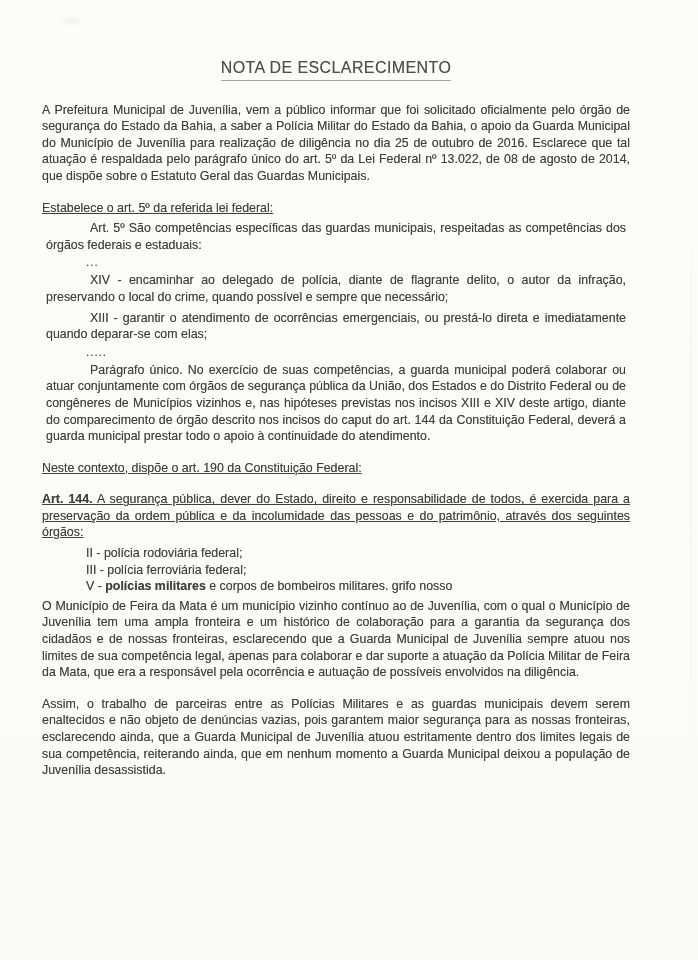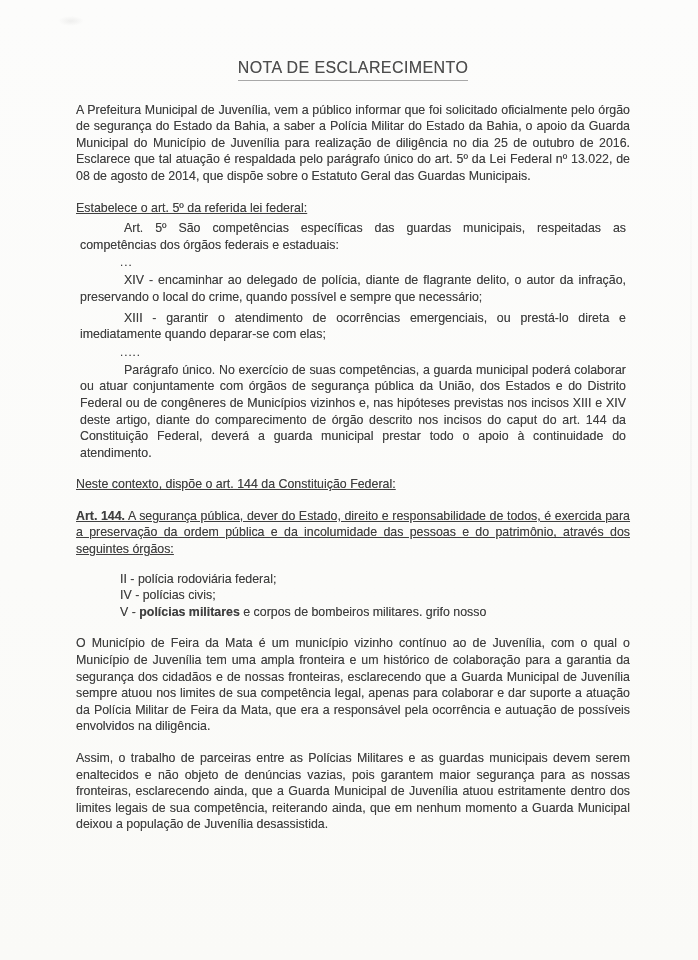--- a/index.html
+++ b/index.html
@@ -11,21 +11,21 @@
   html,body{margin:0;padding:0;}
   body{
     width:698px;height:960px;
     background:#f4f4f2;
     font-family:"Liberation Sans","DejaVu Sans",sans-serif;
     overflow:hidden;
   }
   .page{
     position:absolute;inset:0;
     background:linear-gradient(180deg,#fcfcfb 0%,var(--paper) 60%,#fafaf7 100%);
-    padding:60px 68px 0 76px;
+    padding:60px 68px 0 42px;
     box-sizing:border-box;
     color:var(--ink);
     font-size:12.4px;
     line-height:16.6px;
   }
   .scan-text{ text-shadow:0 0 0.45px rgba(70,70,70,0.55); }
   .title{
     font-size:16px;font-weight:400;letter-spacing:0.4px;
     color:var(--ink-title);text-align:center;
     margin:0 0 21px 0;
@@ -33,21 +33,21 @@
   .title .underlined{
     display:inline-block;
     border-bottom:1px solid var(--underline);
     padding-bottom:3px;
   }
   p{margin:0;}
   .para{text-align:justify;margin-bottom:15px;}
   .line{margin:0;text-decoration:underline;}
   .indent{text-indent:44px;text-align:justify;margin:4px;}
   .mb{margin-bottom:15px;}
-  .mt{margin-top:15px;}
+  .mt{margin-top:3px;}
   .ellipsis{
     margin:4px 0 0 44px;
     line-height:11px;
     font-size:11.5px;
     letter-spacing:1px;
     color:var(--ink);
   }
   .list-item{margin-left:44px;}
   b,strong{font-weight:700;}
   
@@ -74,26 +74,26 @@
   <p class="line">Estabelece  o art. 5º da referida lei federal:</p>
   <p class="indent">Art. 5º  São competências específicas das guardas municipais, respeitadas as competências dos órgãos federais e estaduais:</p>
 
   <p class="ellipsis">...</p>
   <p class="indent">XIV - encaminhar ao delegado de polícia, diante de flagrante delito, o autor da infração, preservando o local do crime, quando possível e sempre que necessário;</p>
   <p class="indent">XIII - garantir o atendimento de ocorrências emergenciais, ou prestá-lo direta e imediatamente quando deparar-se com elas;</p>
 
   <p class="ellipsis">.....</p>
   <p class="indent mb">Parágrafo único. No exercício de suas competências, a guarda municipal poderá colaborar ou atuar conjuntamente com órgãos de segurança pública da União, dos Estados e do Distrito Federal ou de congêneres de Municípios vizinhos e, nas hipóteses previstas nos incisos XIII e XIV deste artigo, diante do comparecimento de órgão descrito nos incisos do caput do art. 144 da Constituição Federal, deverá a guarda municipal prestar todo o apoio à continuidade do atendimento.</p>
 
-  <p class="line mb">Neste contexto, dispõe o art. 144 da Constituição Federal:</p>
+  <p class="line mb">Neste contexto, dispõe o art. 190 da Constituição Federal:</p>
 
-  <p class="para line" style="margin-bottom:13px;"><strong>Art. 144.</strong><span> A segurança pública, dever do Estado, direito e responsabilidade de todos, é exercida para a preservação da ordem pública e da incolumidade das pessoas e do patrimônio, através dos seguintes órgãos:</span></p>
+  <p class="para line" style="margin-bottom:4px;"><strong>Art. 144.</strong><span> A segurança pública, dever do Estado, direito e responsabilidade de todos, é exercida para a preservação da ordem pública e da incolumidade das pessoas e do patrimônio, através dos seguintes órgãos:</span></p>
 
   <div>
     <p class="list-item">II -  polícia rodoviária federal;</p>
-    <p class="list-item">IV -  polícias civis;</p>
+    <p class="list-item">III -  polícia ferroviária federal;</p>
     <p class="list-item"><span>V -  </span><strong>polícias militares</strong><span> e corpos de bombeiros militares. grifo nosso</span></p>
   </div>
 
   <p class="para mt">O Município de Feira da Mata é um município vizinho contínuo ao de Juvenília, com o qual o Município de Juvenília tem uma ampla fronteira e um histórico de colaboração para a garantia da segurança dos cidadãos e de nossas fronteiras, esclarecendo que a Guarda Municipal de Juvenília sempre atuou nos limites de sua competência legal, apenas para colaborar e dar suporte a atuação da Polícia Militar de Feira da Mata, que era a responsável pela ocorrência e autuação de possíveis envolvidos na diligência.</p>
 
   <p class="para mt">Assim, o trabalho de parceiras entre as Polícias Militares e as guardas municipais devem serem enaltecidos e não objeto de denúncias vazias, pois garantem maior segurança para as nossas fronteiras, esclarecendo ainda, que a Guarda Municipal de Juvenília atuou estritamente dentro dos limites legais de sua competência,  reiterando ainda, que em nenhum momento a Guarda Municipal deixou a população de Juvenília desassistida.</p>
 </div>
 
 </body></html>

